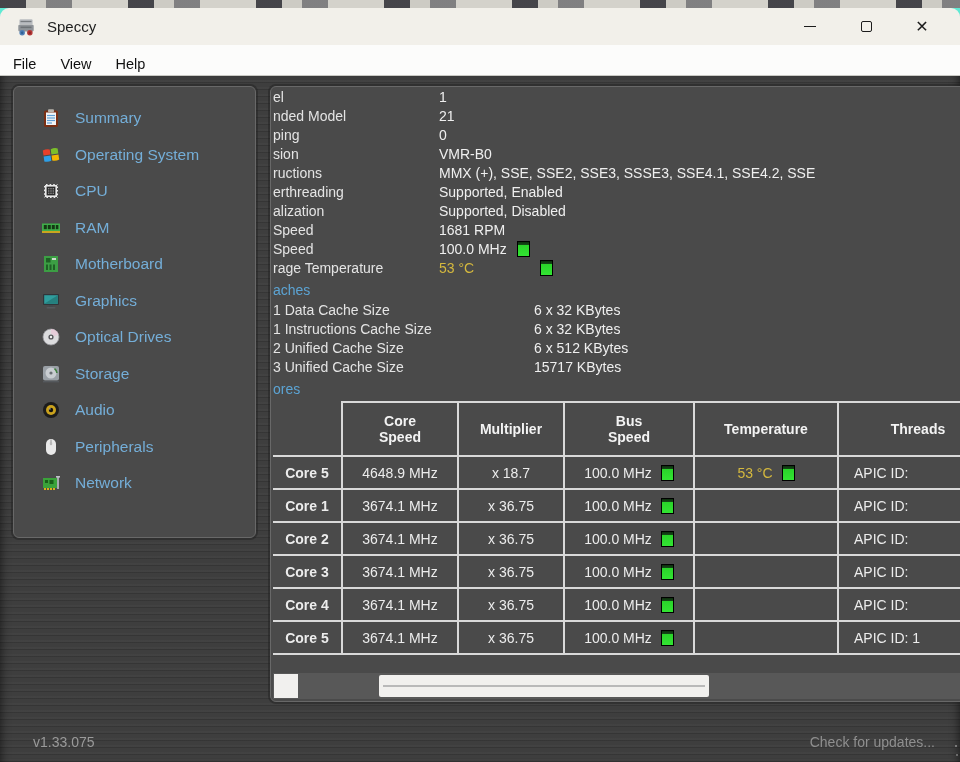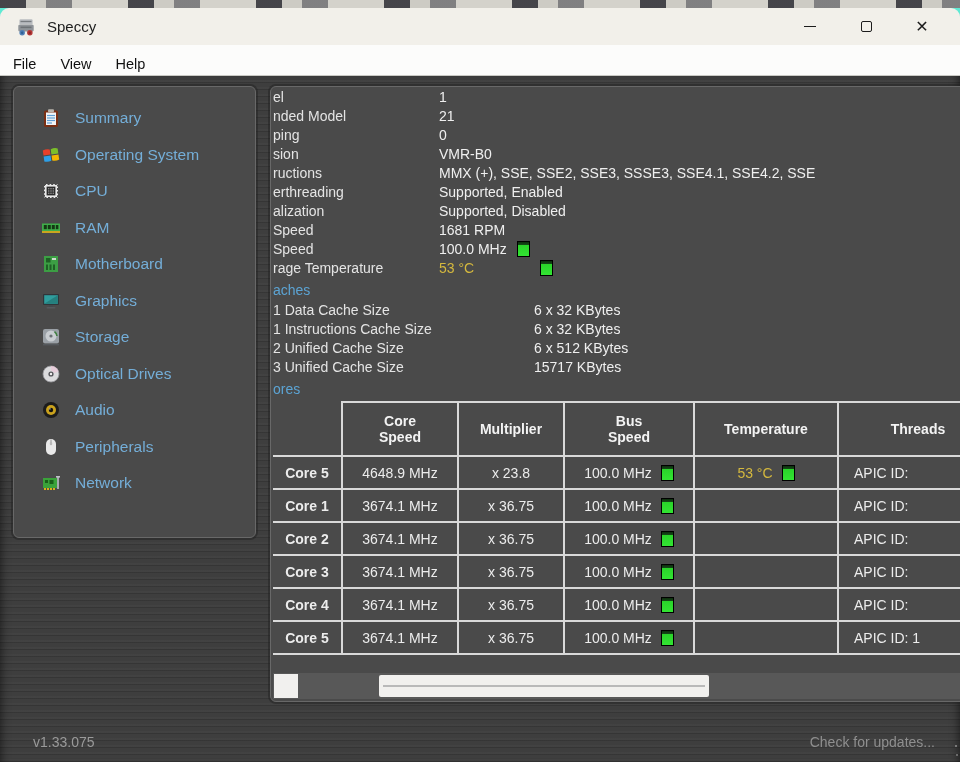--- a/index.html
+++ b/index.html
@@ -220,36 +220,36 @@
             <rect x="2" y="3" width="16" height="11" rx="1" fill="#30353a"></rect>
             <rect x="3.2" y="4.2" width="13.6" height="8.6" fill="#2f9d9d"></rect>
             <path d="M3.2 12.8 L16.8 4.2 L16.8 12.8 Z" fill="#25807f"></path>
             <rect x="8" y="14" width="4" height="2" fill="#44484c"></rect>
             <rect x="5.5" y="16" width="9" height="1.6" rx="0.8" fill="#55595d"></rect>
           </svg>
         <span class="side-label">Graphics</span>
       </div>
       <div class="side-item">
         <svg viewBox="0 0 20 20">
+            <circle cx="10" cy="10" r="8" fill="#dcdcde" stroke="#97979c" stroke-width="0.8"></circle>
+            <path d="M10 2 A8 8 0 0 1 17.5 7.5 L13 9.2 A3.2 3.2 0 0 0 10 6.8 Z" fill="#e9c9d8" opacity="0.8"></path>
+            <circle cx="10" cy="10" r="2.6" fill="#57575c"></circle>
+            <circle cx="10" cy="10" r="1.2" fill="#f2f2f2"></circle>
+          </svg>
+        <span class="side-label">Optical Drives</span>
+      </div>
+      <div class="side-item">
+        <svg viewBox="0 0 20 20">
             <rect x="2" y="2" width="16" height="14.5" rx="2" fill="#9aa0a6"></rect>
             <circle cx="10" cy="9" r="5.5" fill="#c9cdd1"></circle>
             <circle cx="10" cy="9" r="1.6" fill="#6b7075"></circle>
             <path d="M13.5 4.6 A6.4 6.4 0 0 1 16 9" stroke="#3f7f3f" stroke-width="1.6" fill="none"></path>
             <rect x="2" y="16.8" width="16" height="1.6" fill="#55595d"></rect>
           </svg>
         <span class="side-label">Storage</span>
-      </div>
-      <div class="side-item">
-        <svg viewBox="0 0 20 20">
-            <circle cx="10" cy="10" r="8" fill="#dcdcde" stroke="#97979c" stroke-width="0.8"></circle>
-            <path d="M10 2 A8 8 0 0 1 17.5 7.5 L13 9.2 A3.2 3.2 0 0 0 10 6.8 Z" fill="#e9c9d8" opacity="0.8"></path>
-            <circle cx="10" cy="10" r="2.6" fill="#57575c"></circle>
-            <circle cx="10" cy="10" r="1.2" fill="#f2f2f2"></circle>
-          </svg>
-        <span class="side-label">Optical Drives</span>
       </div>
       <div class="side-item">
         <svg viewBox="0 0 20 20">
             <circle cx="10" cy="10" r="8" fill="#1c1c1c"></circle>
             <circle cx="10" cy="10" r="5" fill="#caa21d"></circle>
             <circle cx="10" cy="10" r="2.2" fill="#111"></circle>
             <circle cx="8.9" cy="8.9" r="0.8" fill="#eee" opacity="0.7"></circle>
           </svg>
         <span class="side-label">Audio</span>
       </div>
@@ -320,21 +320,21 @@
               <th>Multiplier</th>
               <th><span class="hdr-wrap">Bus Speed</span></th>
               <th>Temperature</th>
               <th>Threads</th>
             </tr>
           </thead>
           <tbody>
             <tr>
               <th class="rowh">Core 5</th>
               <td>4648.9 MHz</td>
-              <td>x 23.8</td>
+              <td>x 18.7</td>
               <td><span>100.0 MHz</span><span class="gauge"></span></td>
               <td><span class="v temp">53 °C</span><span class="gauge"></span></td>
               <td class="threads">APIC ID:</td>
             </tr>
             <tr>
               <th class="rowh">Core 1</th>
               <td>3674.1 MHz</td>
               <td>x 36.75</td>
               <td><span>100.0 MHz</span><span class="gauge"></span></td>
               <td></td>

